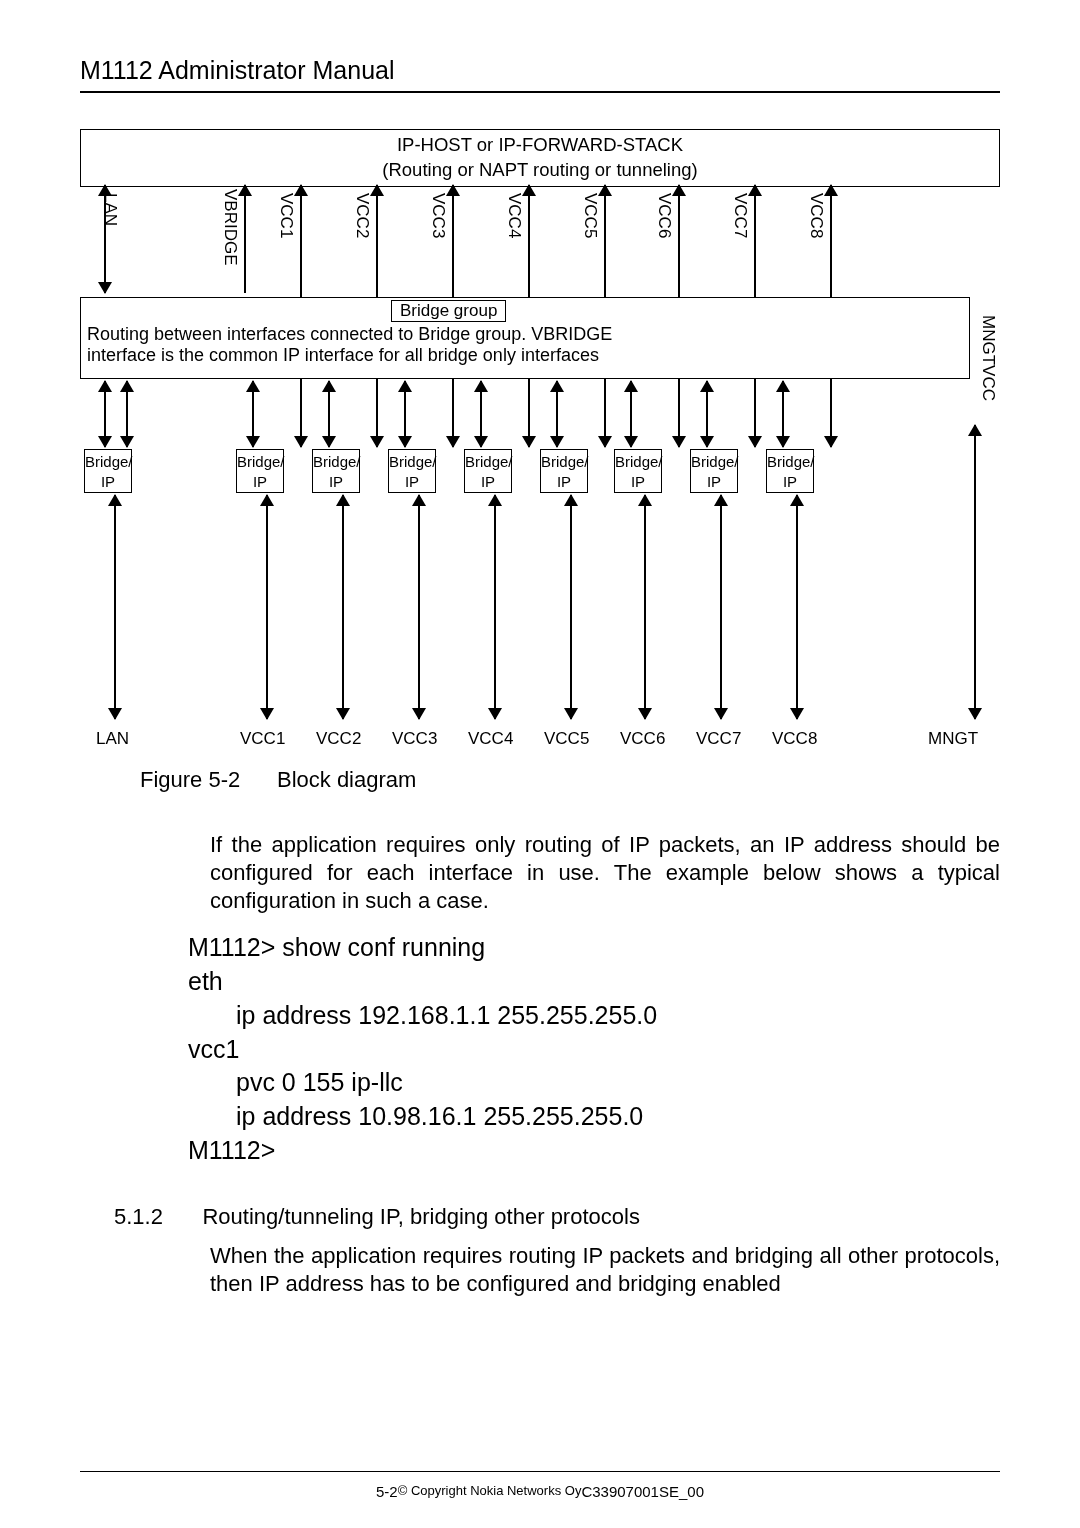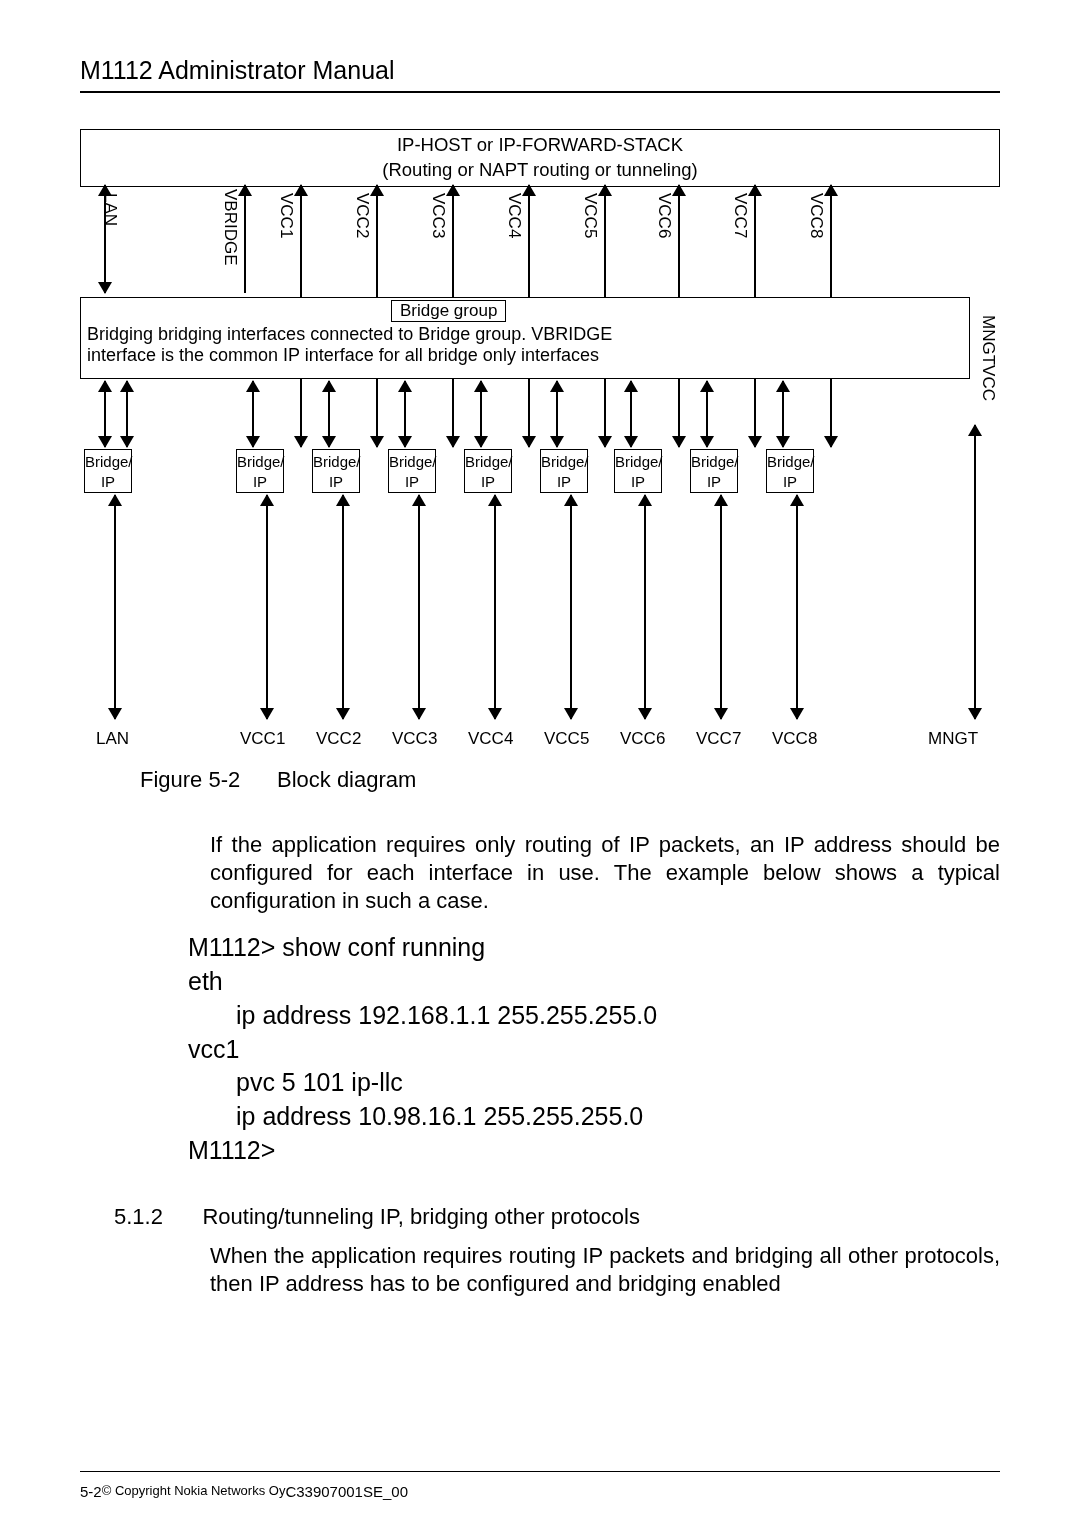--- a/index.html
+++ b/index.html
@@ -25,21 +25,21 @@
 
   .figcap{font-size:22px;margin:18px 0 38px 60px}
 
   .sec-num{display:inline-block;width:84px;vertical-align:top;font-size:22px}
   .sec-ttl{display:inline-block;font-size:22px}
   .body-text{font-size:22px;margin:12px 0 16px 130px;line-height:1.28;text-align:justify}
   .code{font-size:25px;margin-left:108px;line-height:1.35}
   .code .ind{margin-left:48px}
 
   .ftr-line{position:absolute;left:80px;right:80px;bottom:56px;border-top:1.5px solid #000}
-  .ftr{position:absolute;left:80px;right:80px;bottom:28px;font-size:15px;display:flex;justify-content:flex-start}
+  .ftr{position:absolute;left:80px;right:80px;bottom:28px;font-size:15px;display:flex;justify-content:center}
   .ftr .mid{font-size:13px}
 </style>
 </head>
 <body>
 
 <div class="page">
   <div class="hdr">M1112 Administrator Manual</div>
 
   <div class="diagram">
 
@@ -65,21 +65,21 @@
     <div class="arr up dn" style="left:296px;top:56px;height:262px"></div>
     <div class="arr up dn" style="left:372px;top:56px;height:262px"></div>
     <div class="arr up dn" style="left:448px;top:56px;height:262px"></div>
     <div class="arr up dn" style="left:524px;top:56px;height:262px"></div>
     <div class="arr up dn" style="left:598px;top:56px;height:262px"></div>
     <div class="arr up dn" style="left:674px;top:56px;height:262px"></div>
     <div class="arr up dn" style="left:750px;top:56px;height:262px"></div>
 
     <div class="box bridgebox">
       <span class="bg">Bridge group</span><br>
-      <span>Bridging bridging interfaces connected to Bridge group. VBRIDGE</span><br>
+      <span>Routing between interfaces connected to Bridge group. VBRIDGE</span><br>
       <span>interface is the common IP interface for all bridge only interfaces</span>
     </div>
 
     <div class="vlabel" style="left:898px;top:186px">MNGTVCC</div>
 
     <div class="arr up dn" style="left:24px;top:252px;height:66px"></div>
     <div class="arr up dn" style="left:46px;top:252px;height:66px"></div>
     <div class="arr up dn" style="left:172px;top:252px;height:66px"></div>
     <div class="arr up dn" style="left:248px;top:252px;height:66px"></div>
     <div class="arr up dn" style="left:324px;top:252px;height:66px"></div>
@@ -127,21 +127,21 @@
     &nbsp;&nbsp;&nbsp;&nbsp;
     <span>Block diagram</span>
   </div>
 
   <div class="body-text">If the application requires only routing of IP packets, an IP address should be configured for each interface in use. The example below shows a typical configuration in such a case.</div>
   <div class="code">
     <div>M1112&gt; show conf running</div>
     <div>eth</div>
     <div class="ind">    ip address 192.168.1.1 255.255.255.0</div>
     <div>vcc1</div>
-    <div class="ind">    pvc 5 101 ip-llc</div>
+    <div class="ind">    pvc 0 155 ip-llc</div>
     <div class="ind">    ip address 10.98.16.1 255.255.255.0</div>
     <div>M1112&gt;</div>
   </div>
 
   <div style="margin:36px 0 0 34px">
     <span class="sec-num">5.1.2</span>
     <span class="sec-ttl">Routing/tunneling IP, bridging other protocols</span>
   </div>
   <div class="body-text">When the application requires routing IP packets and bridging all other protocols, then IP address has to be configured and bridging enabled</div>
 

